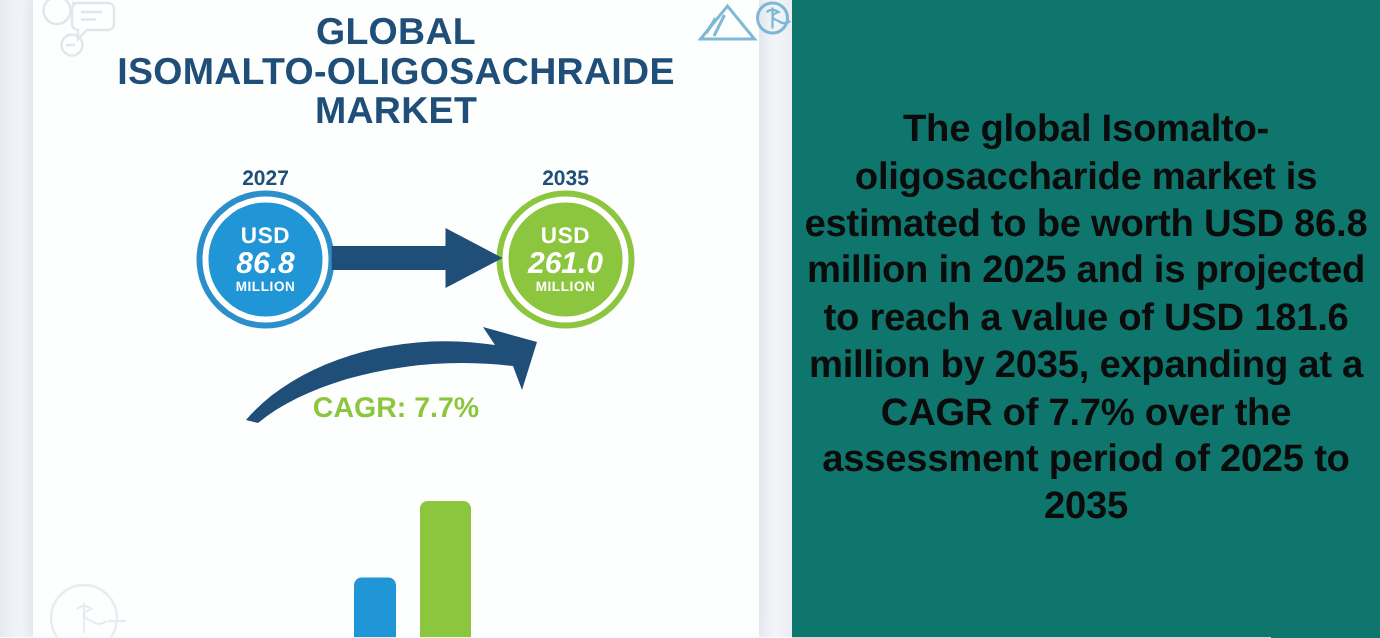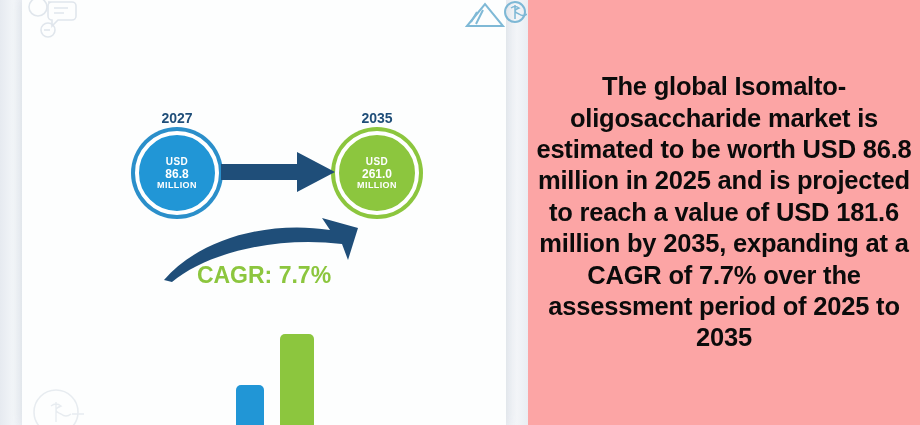--- a/index.html
+++ b/index.html
@@ -125,30 +125,31 @@
     background: #8cc63e;
     border: 4px solid #ffffff;
     box-shadow: 0 0 0 4px #8cc63e;
   }
   .ring-inner {
     text-align: center;
     color: #ffffff;
     line-height: 1.0;
   }
   .ring-cur {
-    font-size: 10px;
+    font-size: 15px;
     font-weight: 700;
     letter-spacing: 0.4px;
     display: block;
   }
   .ring-val {
-    font-size: 12px;
+    font-size: 20px;
     font-weight: 800;
     display: block;
     margin: 1px 0 1px 0;
+    font-style: italic;
   }
   .ring-unit {
     font-size: 9px;
     font-weight: 700;
     letter-spacing: 0.4px;
     display: block;
   }
 
   
   .arrow-straight {
@@ -162,21 +163,21 @@
     left: 140px; top: 214px;
     width: 222px; height: 70px;
   }
 
   
   .cagr {
     position: absolute;
     left: 0; top: 262px;
     width: 484px;
     text-align: center;
-    font-size: 23px;
+    font-size: 19px;
     font-weight: 800;
     color: #8cc63e;
   }
   .cagr-sub {
     position: absolute;
     left: 0; top: 293px;
     width: 484px;
     text-align: center;
     font-size: 11px;
     font-weight: 800;
@@ -202,21 +203,21 @@
     width: 34px;
     height: 91px;
     background: #8cc63e;
   }
 
   
   .summary-outer {
     position: relative;
     flex: 1 1 auto;
     height: 425px;
-    background: #fca5a5;
+    background: #0f766e;
     display: flex;
     align-items: center;
     justify-content: center;
   }
   .summary-text {
     width: 378px;
     text-align: center;
     font-size: 25.5px;
     font-weight: 700;
     line-height: 1.23;
@@ -257,20 +258,25 @@
 
       <svg class="deco-topright" viewBox="0 0 62 34">
         <g fill="none" stroke="#6aaed0" stroke-width="2">
           <path d="M2 26 L20 4 L38 26 Z"></path>
           <path d="M6 22 L12 12 M11 24 L18 10"></path>
           <circle cx="50" cy="12" r="10"></circle>
           <path d="M50 5 v14 M46 8 q4 -3 8 0 q-8 3 0 6 q4 3 8 0" stroke-width="1.5"></path>
         </g>
       </svg>
 
+      <div class="title-block">
+        <div class="title-line title-1">GLOBAL</div>
+        <div class="title-line title-2">ISOMALTO-OLIGOSACHRAIDE</div>
+        <div class="title-line title-3">MARKET</div>
+      </div>
 
       <div class="year-label year-2025">2027</div>
       <div class="year-label year-2035">2035</div>
 
       <div class="ring ring-blue">
         <div class="ring-inner">
           <span class="ring-cur">USD</span>
           <span class="ring-val">86.8</span>
           <span class="ring-unit">MILLION</span>
         </div>

